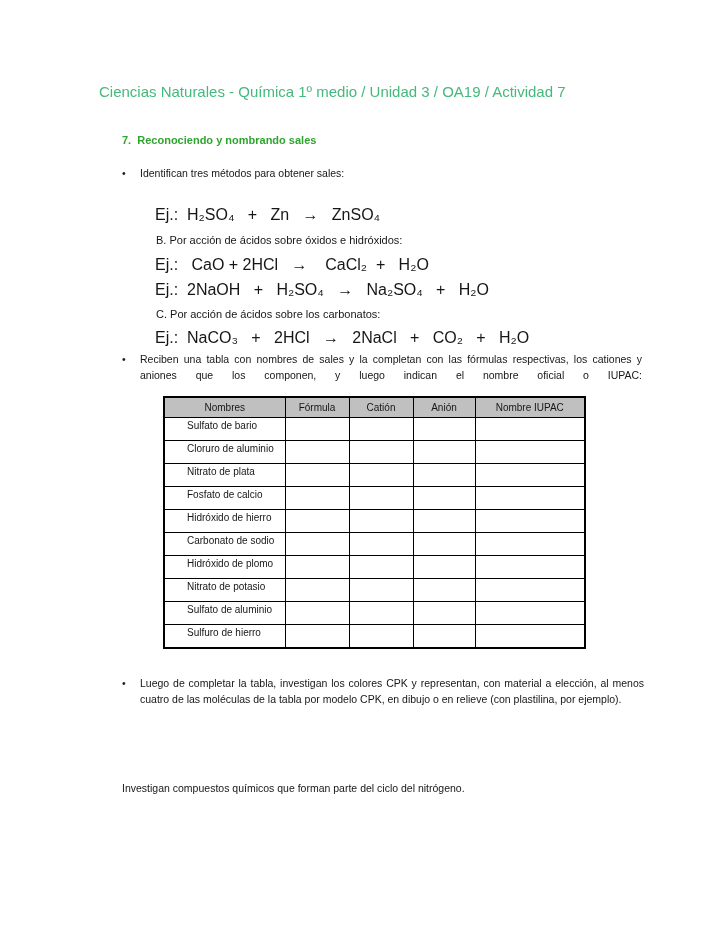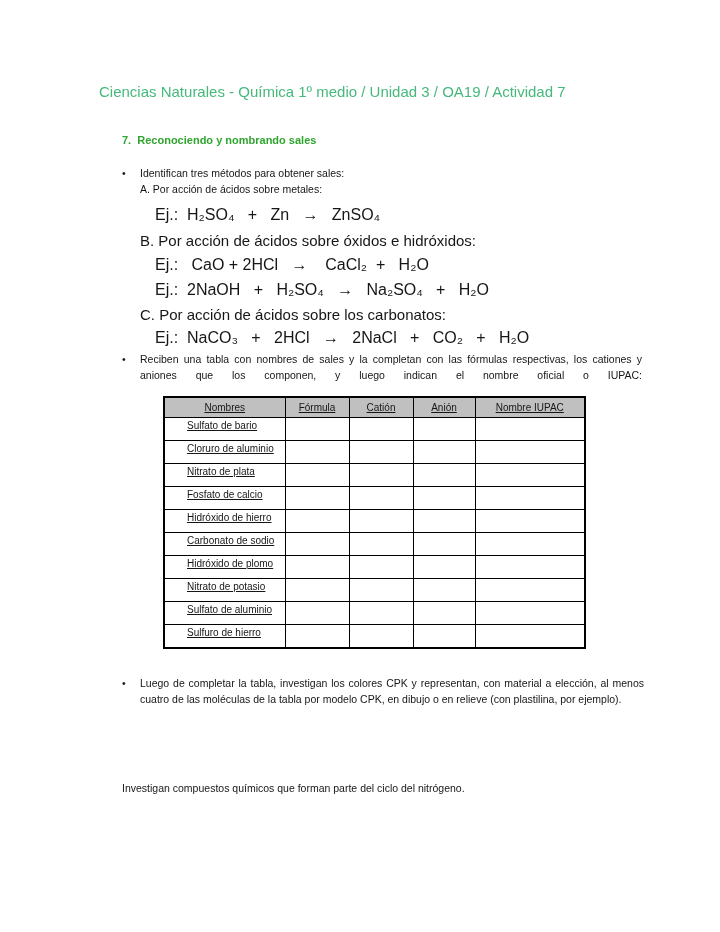--- a/index.html
+++ b/index.html
@@ -25,28 +25,27 @@
     font-weight: bold;
     color: var(--heading-green, #2FA52F);
     white-space: pre;
   }
   .body-text { font-size: 10.5px; line-height: 15.5px; }
   .bullet-block { display: flex; }
   .bullet-marker { width: 18px; flex: none; font-size: 10.5px; line-height: 15.5px; }
   .btext { flex: 1; }
   .just { text-align: justify; }
   .just-last { text-align: justify; text-align-last: justify; }
-  .method-line { font-size: 15px; line-height: 15.5px; white-space: pre; }
+  .method-line { font-size: 11px; line-height: 15.5px; white-space: pre; margin-left: 16px; }
   .equation { font-size: 16px; line-height: 15px; white-space: pre; }
   .bold-note { font-weight: bold; }
   table.sales {
     border-collapse: collapse;
     table-layout: fixed;
     border: 2px solid #000;
-    text-decoration: underline;
   }
   table.sales th, table.sales td {
     border: 1.5px solid #000;
     font-size: 10px;
     overflow: hidden;
   }
   table.sales th {
     background: var(--table-header-bg, #C0C0C0);
     font-weight: normal;
     text-align: center;
@@ -66,21 +65,20 @@
 <div class="page">
 
   <div class="abs doc-title">Ciencias Naturales - Química 1º medio / Unidad 3 / OA19 / Actividad 7</div>
 
   <div class="abs activity-heading">7.  Reconociendo y nombrando sales</div>
 
   <div class="abs body-text bullet-block" style="left:122px; top:166px; width:520px;">
     <span class="bullet-marker">•</span>
     <div class="btext">
       <div>Identifican tres métodos para obtener sales:</div>
-      <div>A. Por acción de ácidos sobre metales:</div>
     </div>
   </div>
 
   <div class="abs equation" style="left:155px; top:207px;">Ej.:  H₂SO₄   +   Zn   →   ZnSO₄</div>
 
   <div class="abs method-line" style="left:140px; top:233px;">B. Por acción de ácidos sobre óxidos e hidróxidos:</div>
 
   <div class="abs equation" style="left:155px; top:257px;">Ej.:   CaO + 2HCl   →    CaCl₂  +   H₂O</div>
 
   <div class="abs equation" style="left:155px; top:282px;">Ej.:  2NaOH   +   H₂SO₄   →   Na₂SO₄   +   H₂O</div>

